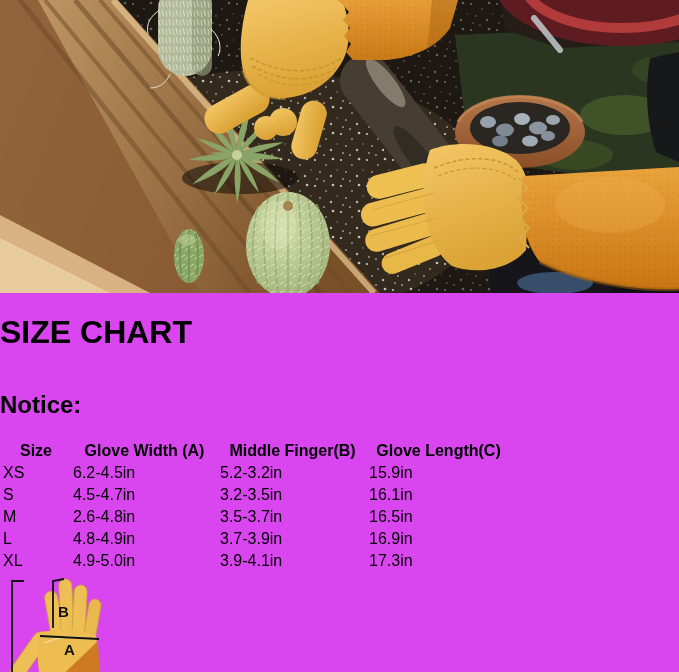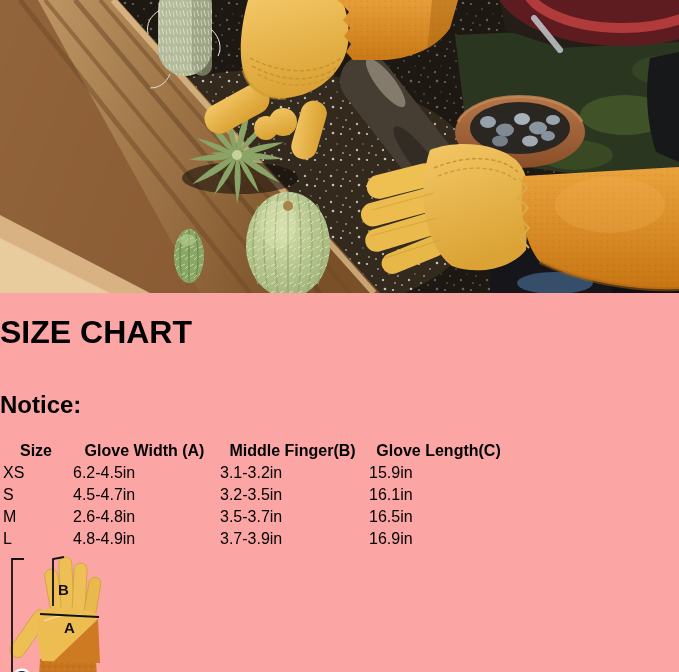--- a/index.html
+++ b/index.html
@@ -1,17 +1,17 @@
 <!DOCTYPE html>
 <html><head>
 <meta charset="utf-8">
 <style>
   html,body{margin:0;padding:0;background:#fff;}
   body{font-family:"Liberation Sans","DejaVu Sans",sans-serif;}
-  .page{position:relative;width:679px;height:672px;overflow:hidden;background:#fca5a5;}
+  .page{position:relative;width:679px;height:672px;overflow:hidden;background:#d946ef;}
   .photo{display:block;width:679px;height:293px;}
   .banner{height:57px;background:linear-gradient(180deg,#d härlig;}
   .banner{height:57px;background:linear-gradient(180deg,#d06c2c 0%,#e08443 38%,#de7c3b 72%,#cf6c2a 100%);
           display:flex;align-items:center;justify-content:center;}
   .banner h1{margin:0;color:#fff;font-size:35px;font-weight:bold;letter-spacing:4px;}
   .notice{height:70px;box-sizing:border-box;padding:3px 0 0 10px;}
   .notice h2{margin:2px 0 3px 0;color:#e0692b;font-size:27px;font-weight:bold;}
   .notice p{margin:0;font-size:13.5px;font-weight:bold;color:#161616;line-height:1.45;max-width:575px;}
   .content{position:relative;height:252px;}
   table.size-chart{border-collapse:collapse;table-layout:fixed;margin:8px 0 0 7px;width:501px;}
@@ -258,40 +258,46 @@
           <th class="size-col">Size</th>
           <th>Glove Width (A)</th>
           <th>Middle Finger(B)</th>
           <th>Glove Length(C)</th>
         </tr>
       </thead>
       <tbody>
         <tr>
           <td class="size">XS</td>
           <td class="val">6.2-4.5in</td>
-          <td class="val">3.1-3.2in</td>
+          <td class="val">5.2-3.2in</td>
           <td class="val">15.9in</td>
         </tr>
         <tr>
           <td class="size">S</td>
           <td class="val">4.5-4.7in</td>
           <td class="val">3.2-3.5in</td>
           <td class="val">16.1in</td>
         </tr>
         <tr>
           <td class="size">M</td>
           <td class="val">2.6-4.8in</td>
           <td class="val">3.5-3.7in</td>
           <td class="val">16.5in</td>
         </tr>
         <tr>
           <td class="size">L</td>
           <td class="val">4.8-4.9in</td>
           <td class="val">3.7-3.9in</td>
           <td class="val">16.9in</td>
+        </tr>
+        <tr>
+          <td class="size">XL</td>
+          <td class="val">4.9-5.0in</td>
+          <td class="val">3.9-4.1in</td>
+          <td class="val">17.3in</td>
         </tr>
       </tbody>
     </table>
 
     
     <svg class="diagram" width="106" height="248" viewBox="0 0 106 248" aria-hidden="true">
       <defs>
         <linearGradient id="d-cuff" x1="0" y1="0" x2="0" y2="1">
           <stop offset="0" stop-color="#c8741f"></stop>
             <stop offset="1" stop-color="#cd7f22"></stop>

